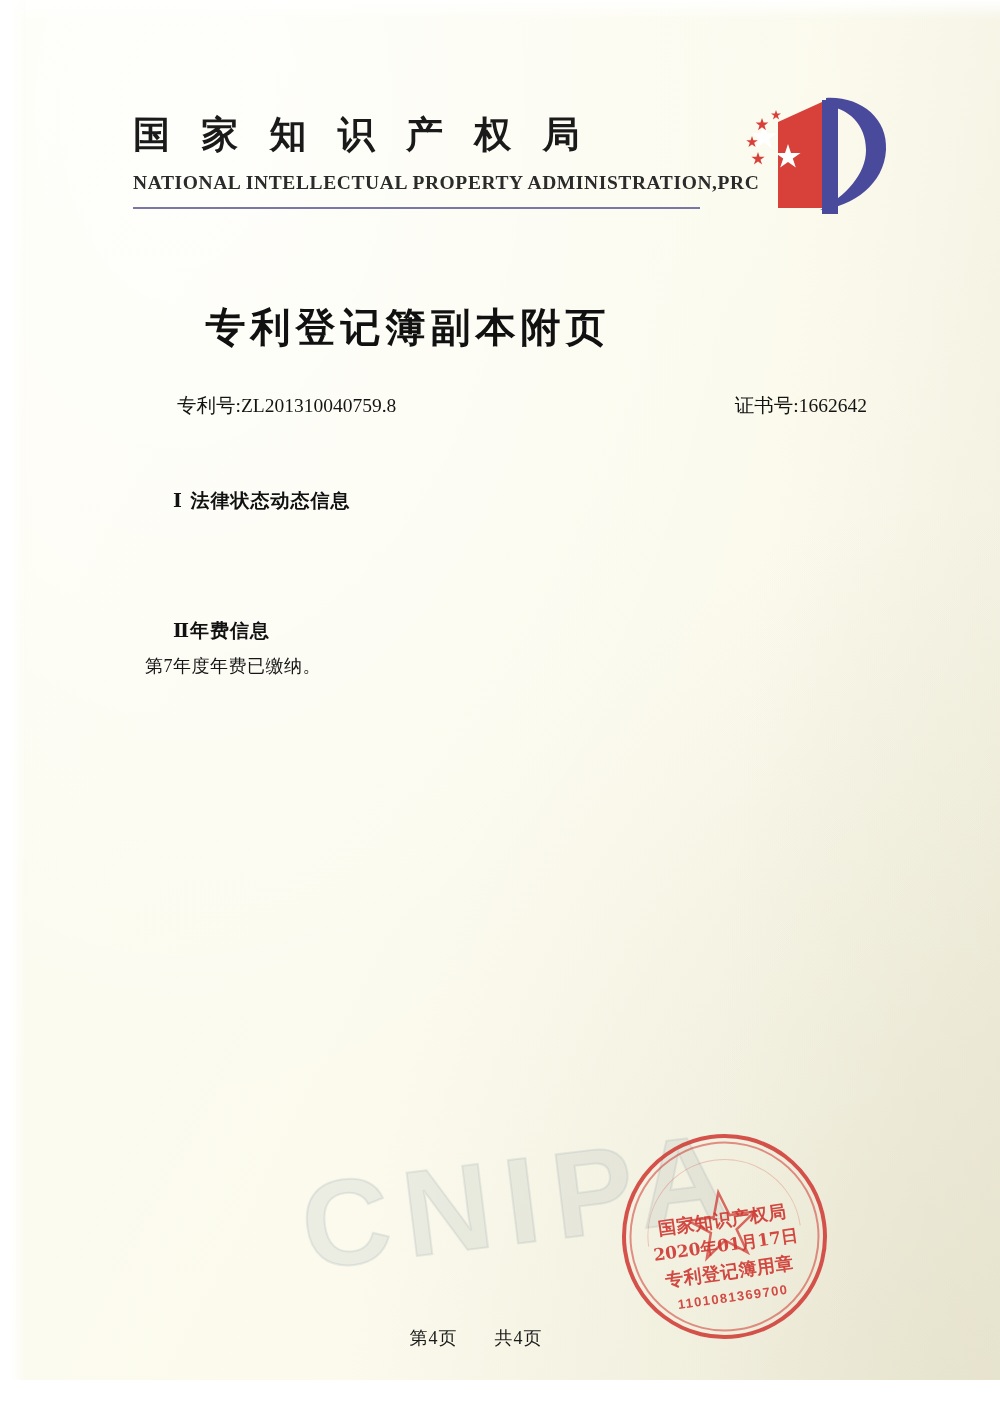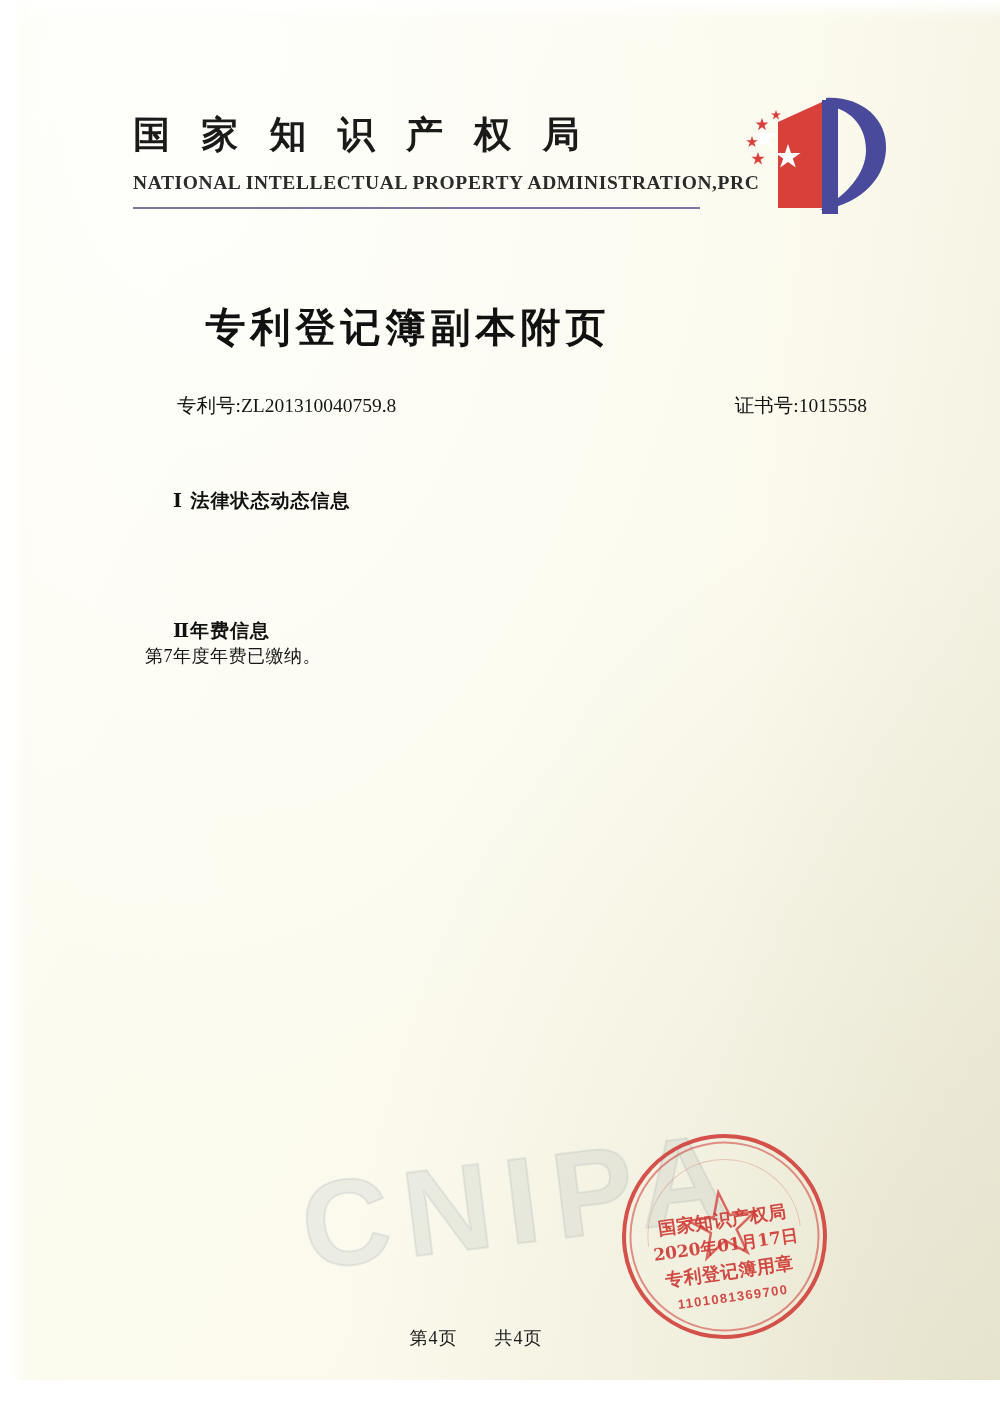--- a/index.html
+++ b/index.html
@@ -132,21 +132,21 @@
   }
   .section-heading {
     font-size: 19px;
     font-weight: 700;
     font-family: "DejaVu Serif", "Liberation Serif", serif;
     letter-spacing: 1px;
     white-space: nowrap;
     margin-left: 28px;
   }
   .section-body {
-    margin-top: 0;
+    margin-top: 10px;
     font-size: 18px;
     font-family: "Liberation Serif", serif;
     color: #161616;
     letter-spacing: 0.5px;
   }
   #sec-1 { top: 488px; }
   #sec-2 { top: 618px; }
   #sec-3 { top: 735px; }
 
   
@@ -269,21 +269,21 @@
       <g fill="#ffffff">
         <polygon points="46,52 49,61 58.6,61 50.8,66.6 53.8,75.6 46,70 38.2,75.6 41.2,66.6 33.4,61 43,61"></polygon>
       </g>
     </svg>
   </div>
 
   <div class="doc-title">专利登记簿副本附页</div>
 
   <div class="id-line">
     <span><span>专利号:</span><span>ZL201310040759.8</span></span>
-    <span><span>证书号:</span><span>1015558</span></span>
+    <span><span>证书号:</span><span>1662642</span></span>
   </div>
 
   <div class="section" id="sec-1">
     <div class="section-heading">Ⅰ 法律状态动态信息</div>
     <div class="section-body"></div>
   </div>
 
   <div class="section" id="sec-2">
     <div class="section-heading">Ⅱ年费信息</div>
     <div class="section-body">第7年度年费已缴纳。</div>

